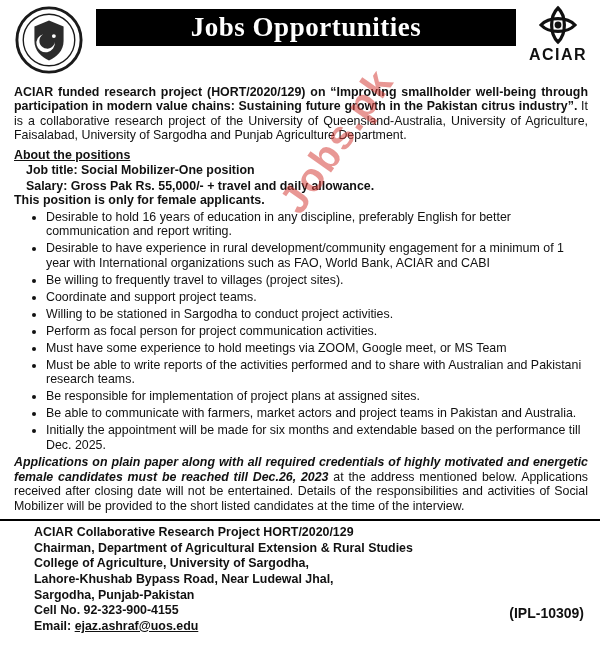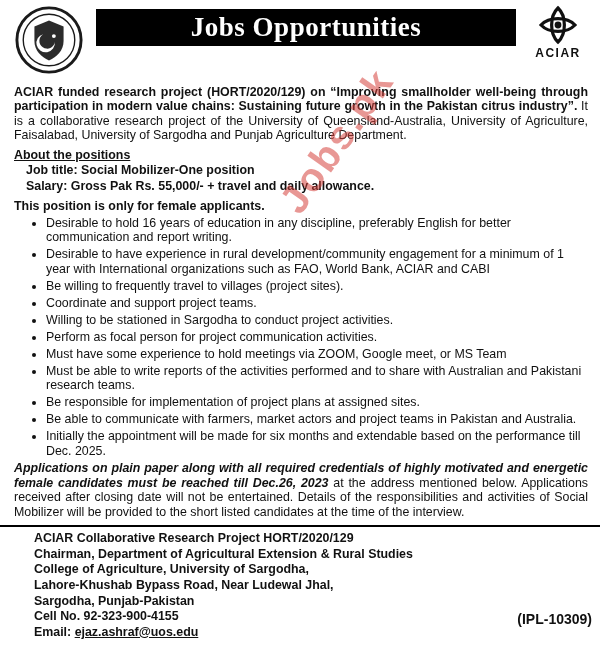--- a/index.html
+++ b/index.html
@@ -26,41 +26,41 @@
   }
   .title-bar span {
     color: #fff;
     font-family: "Liberation Serif", serif;
     font-weight: bold;
     font-size: 27px;
     letter-spacing: .5px;
     white-space: nowrap;
   }
   .aciar { width: 64px; flex: 0 0 64px; display: flex; flex-direction: column; align-items: center; }
-  .aciar-label { font-weight: bold; font-size: 12px; letter-spacing: 1.5px; margin-top: 1px; }
+  .aciar-label { font-weight: bold; font-size: 16px; letter-spacing: 1.5px; margin-top: 1px; }
   
   .content { padding: 4px 12px 0 14px; }
   .intro { text-align: justify; margin-top: 2px; }
   .section-heading { font-weight: bold; text-decoration: underline; margin-top: 5px; }
   .jobline { font-weight: bold; padding-left: 12px; margin-top: 1px; }
-  .female-note { font-weight: bold; margin-top: 6px; }
+  .female-note { font-weight: bold; margin-top: 0; }
   ul.reqs { margin: 2px 0 2px 0; padding-left: 32px; }
   ul.reqs li { margin-bottom: 2.5px; padding-right: 2px; }
   .closing { text-align: justify; margin-top: 3px; }
   
   .contact {
     position: relative;
     border-top: 2px solid #000;
     margin-top: 6px;
     padding: 4px 12px 6px 34px;
     font-weight: bold;
     line-height: 1.26;
   }
   .email-link { text-decoration: underline; color: #111; }
-  .ipl { position: absolute; right: 8px; bottom: 18px; font-weight: bold; font-size: 14px; }
+  .ipl { position: absolute; right: 16px; bottom: 18px; font-weight: bold; font-size: 14px; }
   
   .watermark {
     position: absolute;
     left: 270px; top: 195px;
     transform: rotate(-55deg);
     transform-origin: left top;
     font-size: 40px;
     font-weight: bold;
     color: rgba(214, 66, 60, 0.55);
     letter-spacing: 2px;

